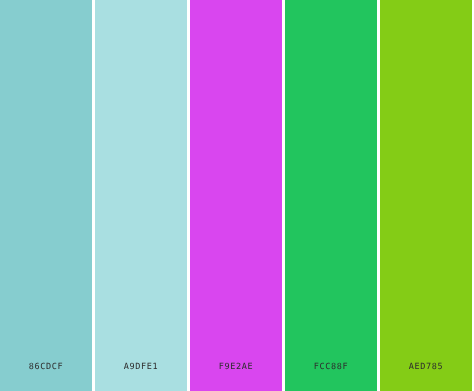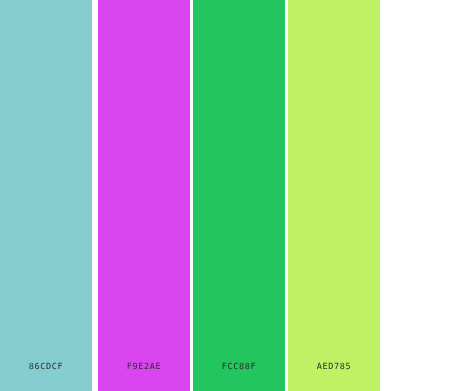--- a/index.html
+++ b/index.html
@@ -50,29 +50,32 @@
 </head>
 <body>
 
 <div id="palette" style="background-color: rgb(255, 255, 255);">
 
   <div class="swatch" style="background-color: rgb(134, 205, 207); flex: 0 0 92px; width: 92px;">
     <span class="swatch-label" style="color: rgb(46, 46, 46);">86CDCF</span>
   </div>
   <div class="swatch-gap" style="background-color: rgb(255, 255, 255);"></div>
 
+  <div class="swatch" style="background-color: rgb(169, 223, 225); flex: 0 0 92px; width: 92px;">
+    <span class="swatch-label" style="color: rgb(46, 46, 46);">A9DFE1</span>
+  </div>
   <div class="swatch-gap" style="background-color: rgb(255, 255, 255);"></div>
 
   <div class="swatch" style="background-color: #d946ef; flex: 0 0 92px; width: 92px;">
     <span class="swatch-label" style="color: rgb(46, 46, 46);">F9E2AE</span>
   </div>
   <div class="swatch-gap" style="background-color: rgb(255, 255, 255);"></div>
 
   <div class="swatch" style="background-color: #22c55e; flex: 0 0 92px; width: 92px;">
     <span class="swatch-label" style="color: rgb(46, 46, 46);">FCC88F</span>
   </div>
   <div class="swatch-gap" style="background-color: rgb(255, 255, 255);"></div>
 
-  <div class="swatch" style="background-color: #bef264; flex: 0 0 92px; width: 92px;">
+  <div class="swatch" style="background-color: #84cc16; flex: 0 0 92px; width: 92px;">
     <span class="swatch-label" style="color: rgb(46, 46, 46);">AED785</span>
   </div>
 
 </div>
 
 </body></html>

